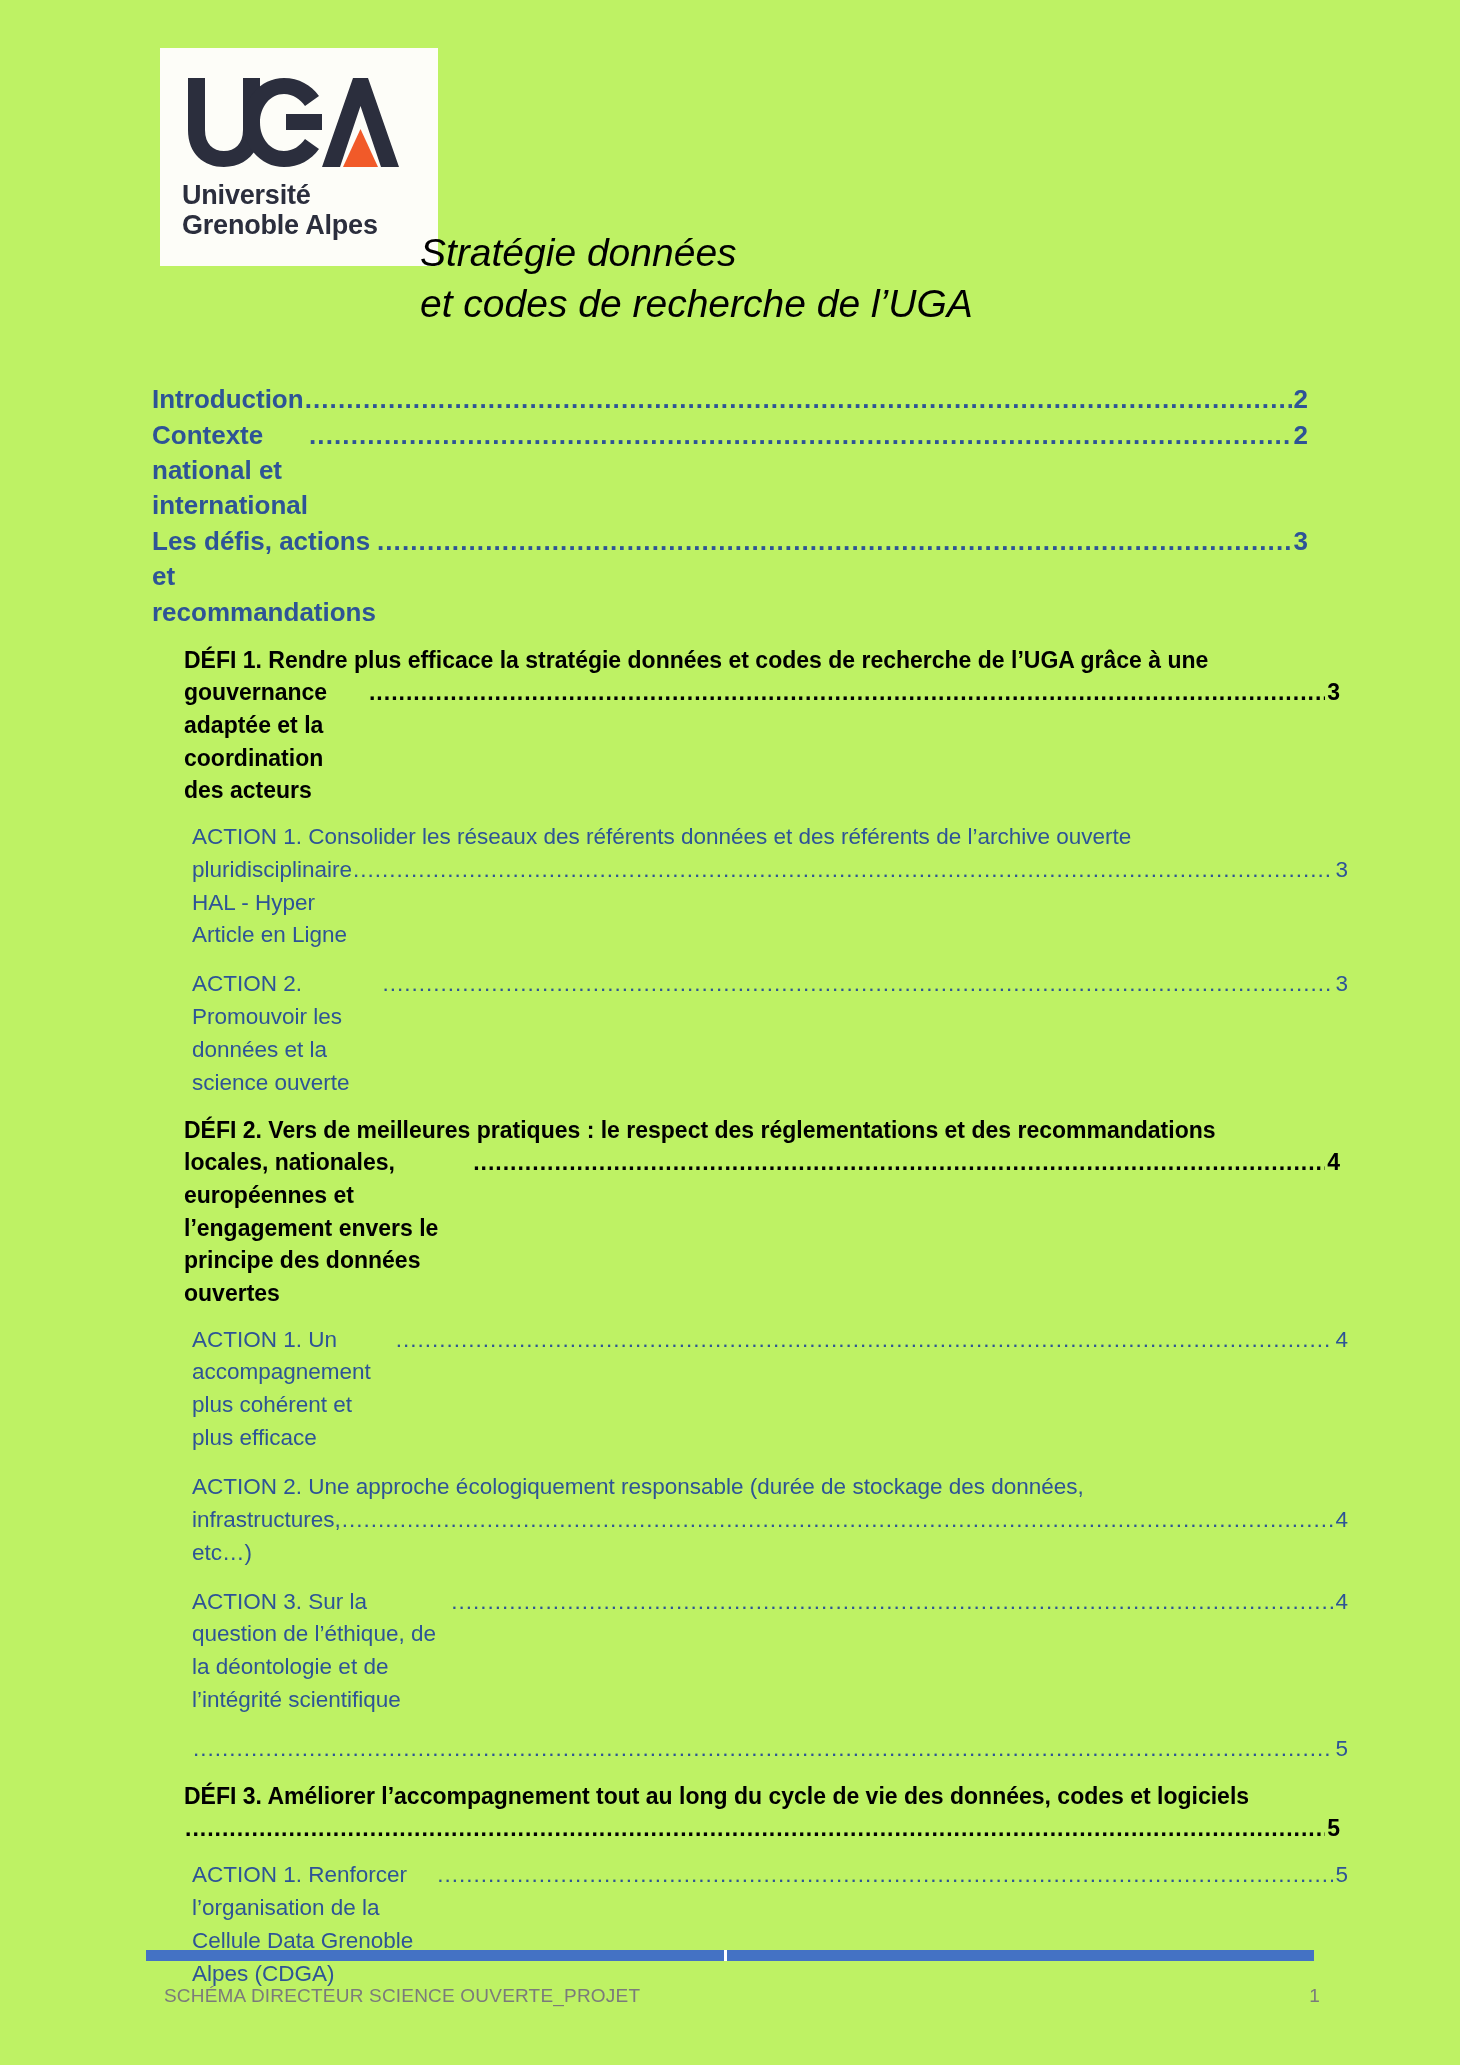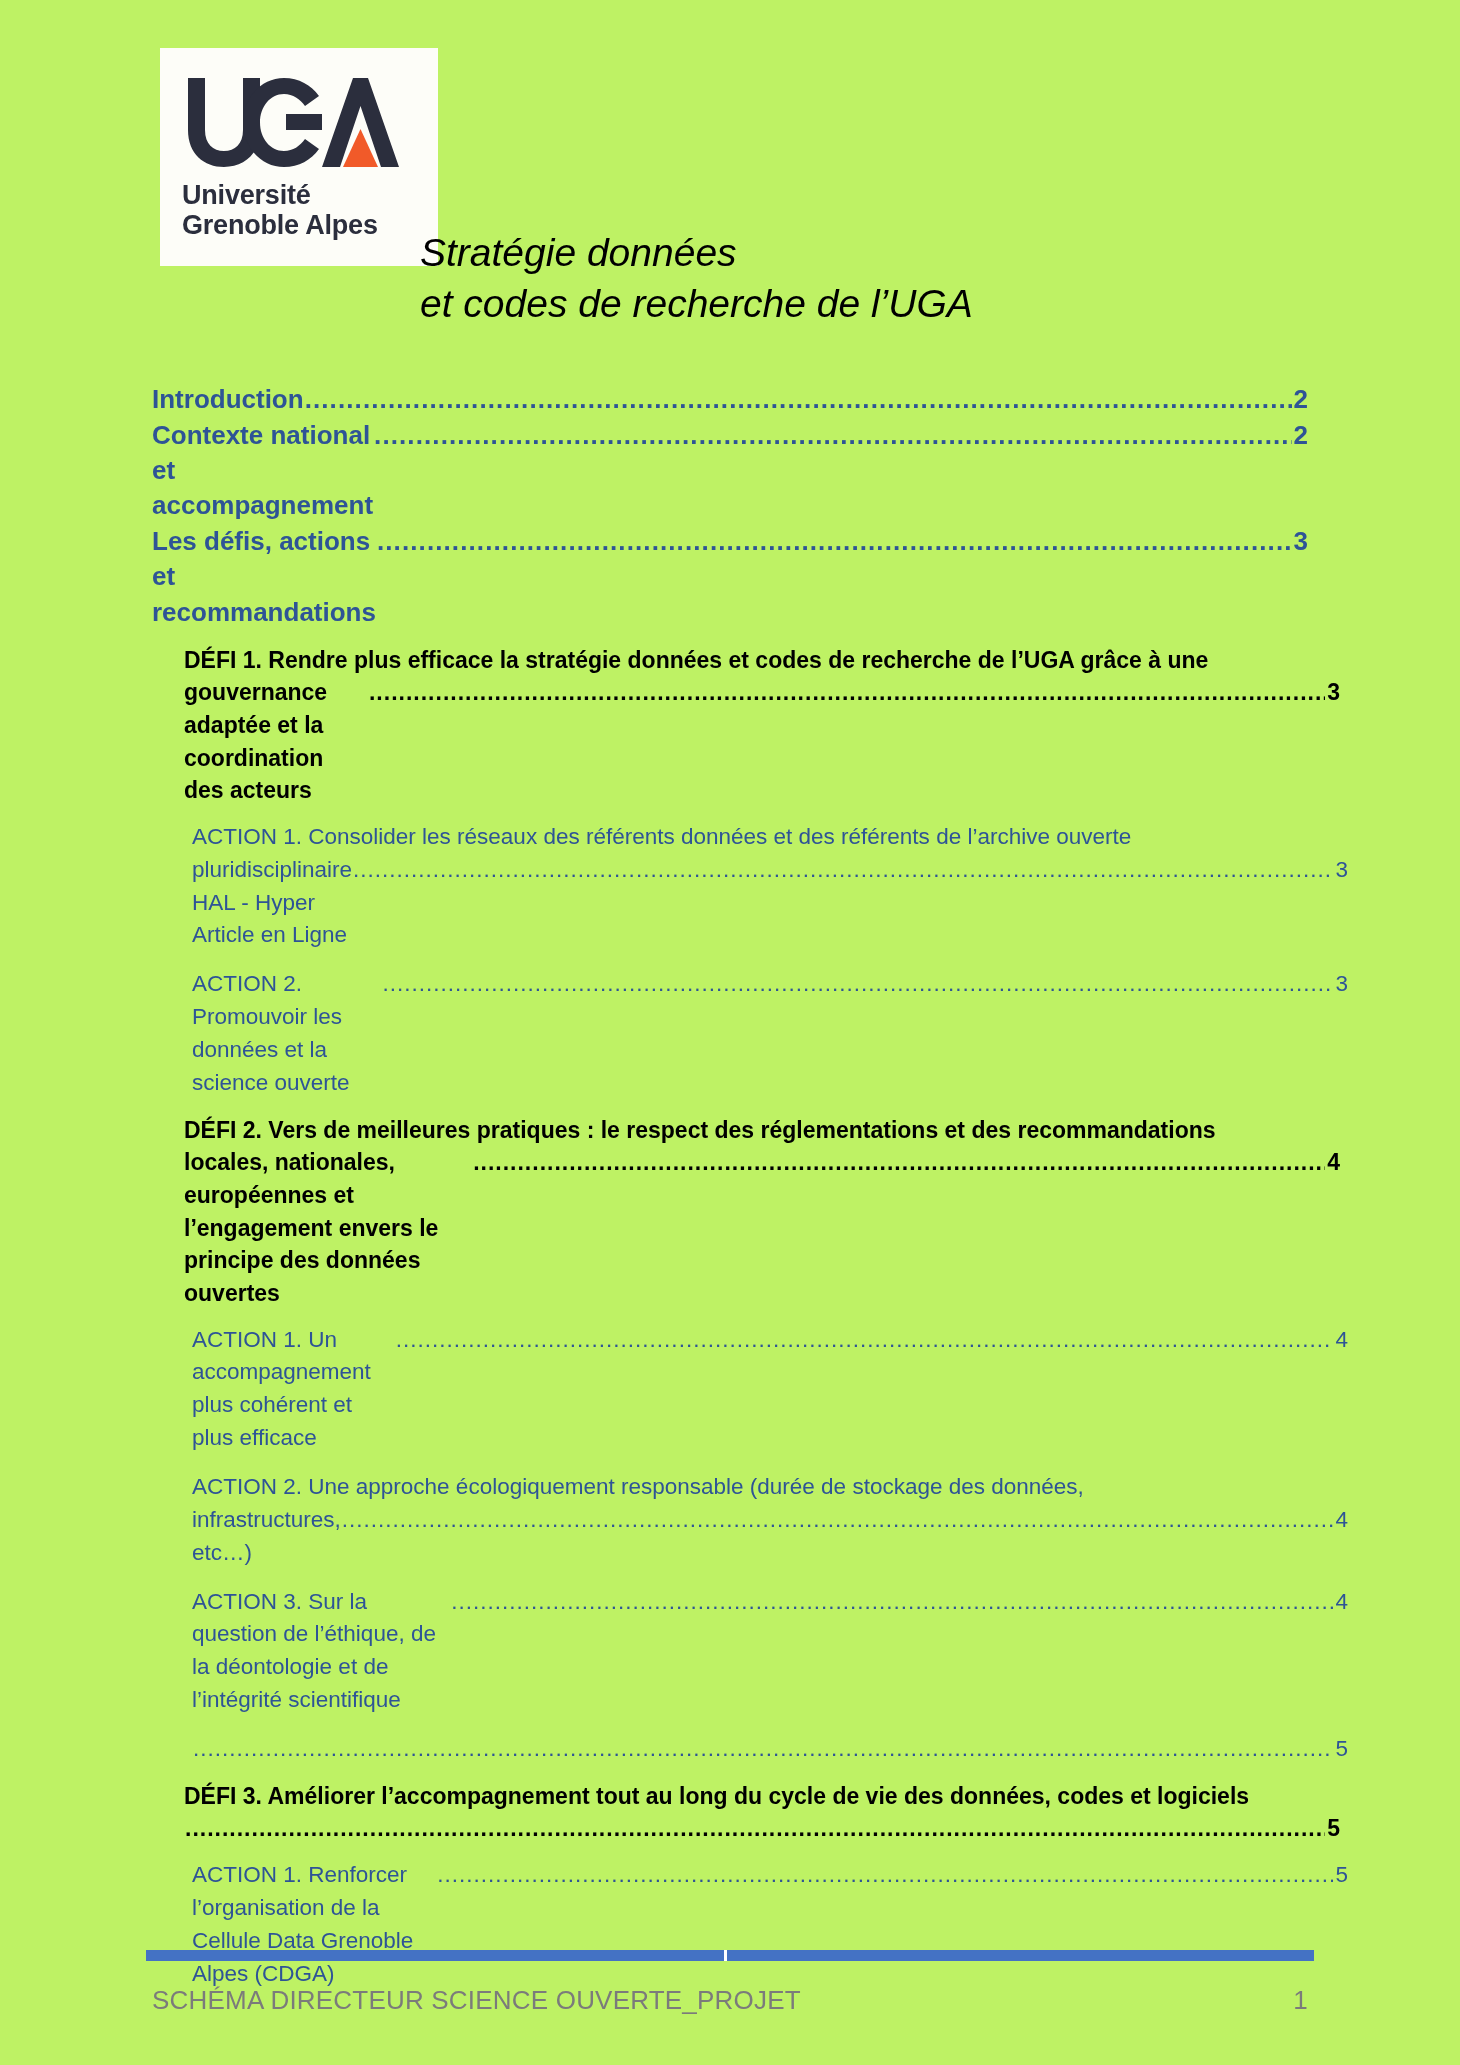--- a/index.html
+++ b/index.html
@@ -165,27 +165,27 @@
     position: absolute;
     left: 724px;
     top: 1950px;
     width: 3px;
     height: 11px;
     background: #ffffff;
   }
 
   .footer {
     position: absolute;
-    left: 152px;
+    left: 164px;
     top: 1985px;
     width: 1156px;
     display: flex;
     justify-content: space-between;
     align-items: baseline;
-    font-size: 26px;
+    font-size: 19px;
     color: #7b7b7b;
     letter-spacing: 0.2px;
   }
   .footer-page { color: #7b7b7b; }
 </style>
 </head>
 <body>
 
 <div class="page">
 
@@ -221,21 +221,21 @@
   <nav class="toc" id="toc-root">
       <a class="toc-entry lvl1" href="#">
         <span class="toc-line">
           <span class="toc-text">Introduction</span>
           <span class="leader">................................................................................................................................................................................................................................................................................................................................................................................................................</span>
           <span class="pg">2</span>
         </span>
       </a>
       <a class="toc-entry lvl1" href="#">
         <span class="toc-line">
-          <span class="toc-text">Contexte national et accompagnement </span>
+          <span class="toc-text">Contexte national et international </span>
           <span class="leader">................................................................................................................................................................................................................................................................................................................................................................................................................</span>
           <span class="pg">2</span>
         </span>
       </a>
       <a class="toc-entry lvl1" href="#">
         <span class="toc-line">
           <span class="toc-text">Les défis, actions et recommandations</span>
           <span class="leader">................................................................................................................................................................................................................................................................................................................................................................................................................</span>
           <span class="pg">3</span>
         </span>

